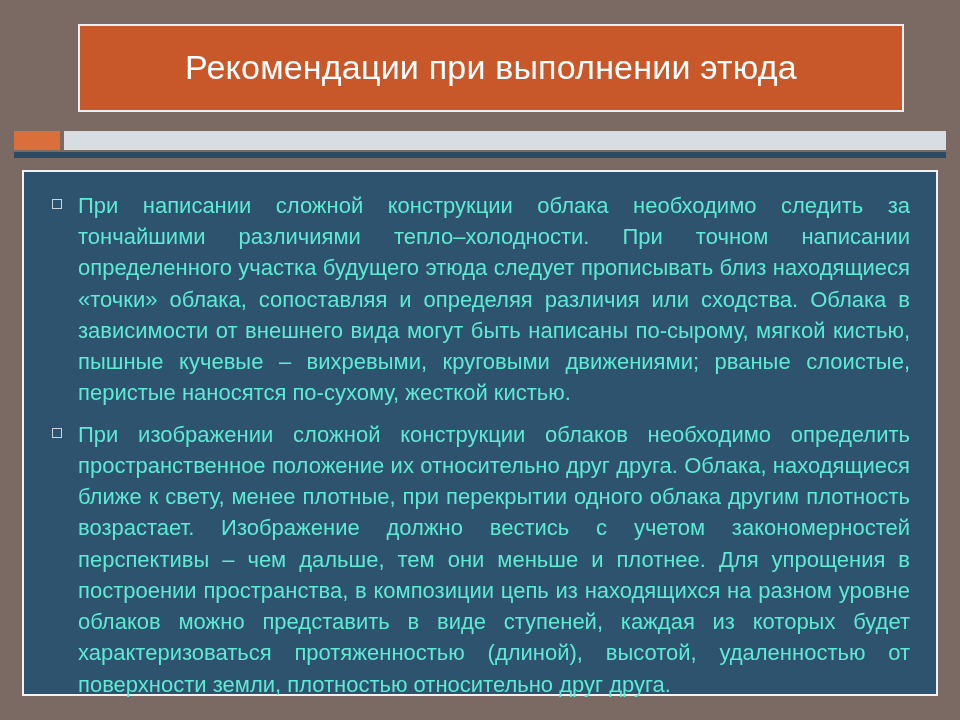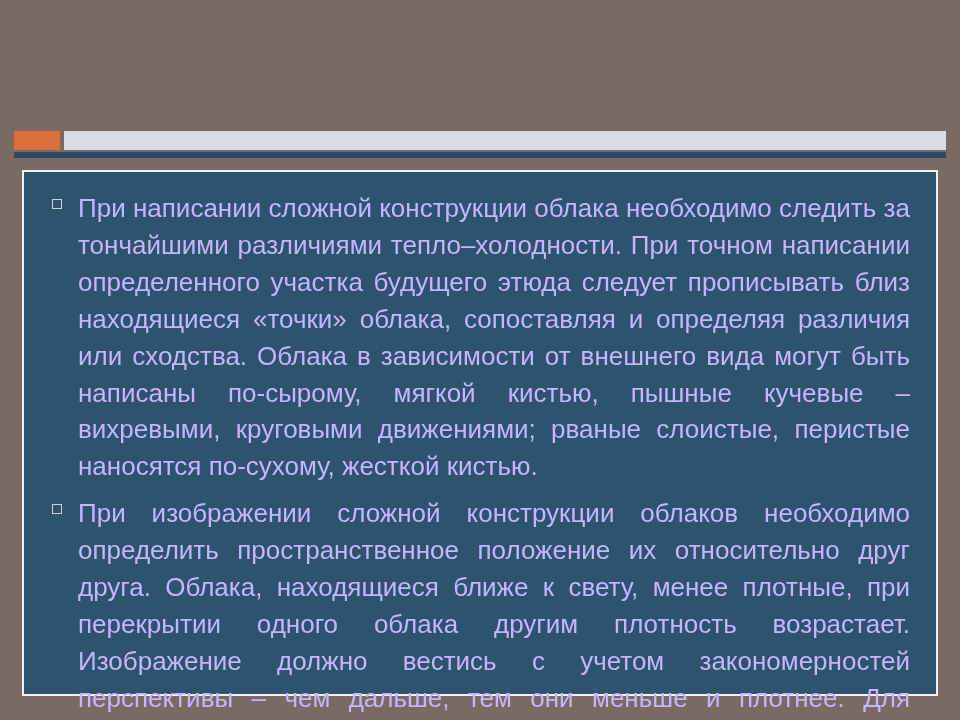--- a/index.html
+++ b/index.html
@@ -87,34 +87,37 @@
     flex: 0 0 auto;
     width: 10px;
     height: 10px;
     border: 1px solid #c9d3dc;
     margin: 9px 16px 0 8px;
     box-sizing: border-box;
     background: transparent;
   }
   .bullet-text {
     flex: 1 1 auto;
-    color: #c4b5fd;
-    font-size: 26px;
+    color: #5eead4;
+    font-size: 22px;
     line-height: 1.42;
     text-align: justify;
     text-justify: inter-word;
     hyphens: none;
   }
   .bullet-text.last-left > :last-child { }
 </style>
 </head>
 <body>
 
 <div class="slide">
 
+  <div class="title-box">
+    <div class="title-text">Рекомендации при выполнении этюда</div>
+  </div>
 
   <div class="bar-orange"></div>
   <div class="bar-light"></div>
   <div class="bar-dark"></div>
 
   <div class="content-box">
 
     <div class="bullet-row">
       <span class="bullet-marker"></span>
       <div class="bullet-text">При написании сложной конструкции облака необходимо следить за тончайшими различиями тепло–холодности. При точном написании определенного участка будущего этюда следует прописывать близ находящиеся «точки» облака, сопоставляя и определяя различия или сходства. Облака в зависимости от внешнего вида могут быть написаны по-сырому, мягкой кистью, пышные кучевые – вихревыми, круговыми движениями; рваные слоистые, перистые наносятся по-сухому, жесткой кистью.</div>

